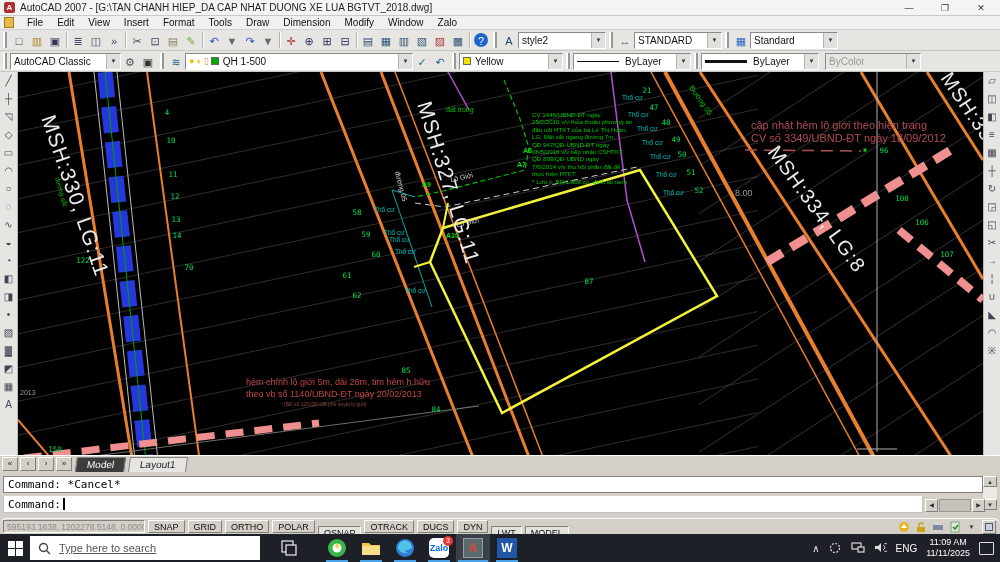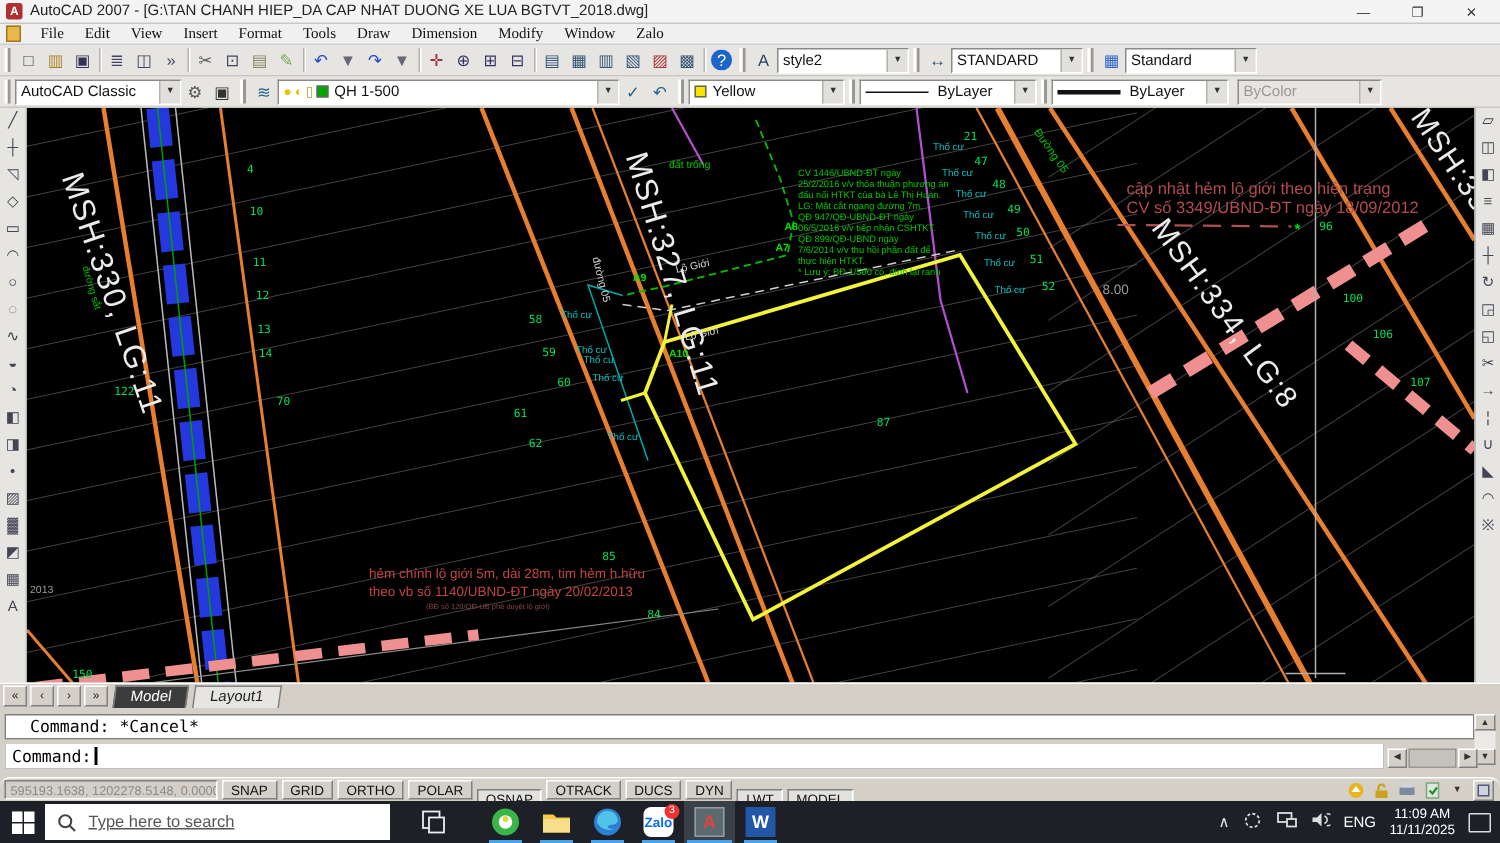--- a/index.html
+++ b/index.html
@@ -8,21 +8,21 @@
   #root { position:absolute; inset:0; width:1000px; height:562px; }
 
   
   .titlebar { position:absolute; left:0; top:0; width:1000px; height:16px; background:#f4f4f4; border-bottom:1px solid #c8c8c8; display:flex; align-items:center; padding:0 4px; }
   .appicon { width:11px; height:11px; background:#b03030; color:#fff; font-size:8px; font-weight:bold; display:flex; align-items:center; justify-content:center; margin-right:5px; border-radius:2px; }
   .title-text { font-size:10px; color:#222; white-space:nowrap; }
   .winbtns { margin-left:auto; display:flex; gap:22px; padding-right:8px; }
   .winbtn { font-size:9px; color:#333; width:14px; text-align:center; cursor:default; }
 
   
-  .menubar { position:absolute; left:0; top:16px; width:1000px; height:14px; background:#f0f0f0; display:flex; align-items:center; padding-left:4px; border-bottom:1px solid #d0d0d0;font-family:Liberation Serif, serif; }
+  .menubar { position:absolute; left:0; top:16px; width:1000px; height:14px; background:#f0f0f0; display:flex; align-items:center; padding-left:4px; border-bottom:1px solid #d0d0d0; }
   .doc-icon { width:10px; height:11px; background:#e8b84a; border:1px solid #a07820; margin-right:6px; }
   .menuitem { font-size:10px; color:#111; padding:0 7px; }
 
   
   .tbrow { position:absolute; left:0; width:1000px; background:#e6e5e2; display:flex; align-items:center; border-bottom:1px solid #c9c7c2; }
   #tbrow1 { top:30px; height:21px; }
   #tbrow2 { top:51px; height:21px; }
   .grip { width:4px; height:16px; border-left:2px solid #fff; border-right:2px solid #9a9892; margin:0 3px; }
   .tbi { width:18px; height:17px; font-size:11px; line-height:16px; text-align:center; color:#444; background:#e6e5e2; border:1px solid transparent; }
   .tbsep { width:1px; height:16px; background:#b5b3ae; margin:0 2px; box-shadow:1px 0 0 #fff; }
@@ -54,21 +54,21 @@
 
   
   #tabrow { position:absolute; left:0; top:455px; width:1000px; height:17px; background:#d4d0c8; display:flex; align-items:center; border-top:1px solid #fff; }
   .navbtn { width:16px; height:14px; background:#d4d0c8; border:1px solid; border-color:#fff #808080 #808080 #fff; font-size:8px; text-align:center; line-height:12px; color:#222; margin-left:2px; }
   .tab { height:15px; padding:0 10px; font-size:10px; line-height:14px; border:1px solid #808080; border-bottom:none; margin-left:4px; transform:skewX(-8deg); }
   .tab.active { background:#3c3c3c; color:#fff; }
   .tab.inactive { background:#e6e5e2; color:#222; }
 
   
   #cmdwin { position:absolute; left:0; top:472px; width:1000px; height:46px; background:#d4d0c8; padding:2px 3px; }
-  #cmd-hist { position:absolute; left:3px; top:4px; width:980px; height:17px; background:#fff; border:1px solid #808080; font-family:"DejaVu Sans Mono", monospace; font-size:11px; color:#000; padding:1px 16px; }
+  #cmd-hist { position:absolute; left:3px; top:4px; width:980px; height:17px; background:#fff; border:1px solid #808080; font-family:"DejaVu Sans Mono", monospace; font-size:11px; color:#000; padding:1px 4px; }
   #cmd-vscroll { position:absolute; right:3px; top:4px; width:14px; height:34px; background:#ece9e4; display:flex; flex-direction:column; justify-content:space-between; }
   .scrbtn { height:11px; font-size:6px; text-align:center; line-height:10px; color:#333; background:#d4d0c8; border:1px solid; border-color:#fff #808080 #808080 #fff; }
   #cmd-prompt { position:absolute; left:3px; top:24px; width:920px; height:17px; background:#fff; border:1px solid #c0c0c0; border-top:none; font-family:"DejaVu Sans Mono", monospace; font-size:11px; color:#000; padding:1px 4px; display:flex; align-items:center; }
   .caret { display:inline-block; width:2px; height:12px; background:#000; margin-left:2px; }
   #cmd-hscroll { position:absolute; left:925px; top:27px; width:60px; height:13px; display:flex; }
   #cmd-hscroll .scrbtn { width:13px; height:13px; line-height:11px; }
   #cmd-hscroll .thumb { flex:1; background:#c5c2bb; border:1px solid #9a9892; margin:0 1px; }
 
   
   #statusbar { position:absolute; left:0; top:518px; width:1000px; height:16px; background:#d4d0c8; display:flex; align-items:center; border-top:1px solid #fff; font-size:9px;border-radius:7px; }

